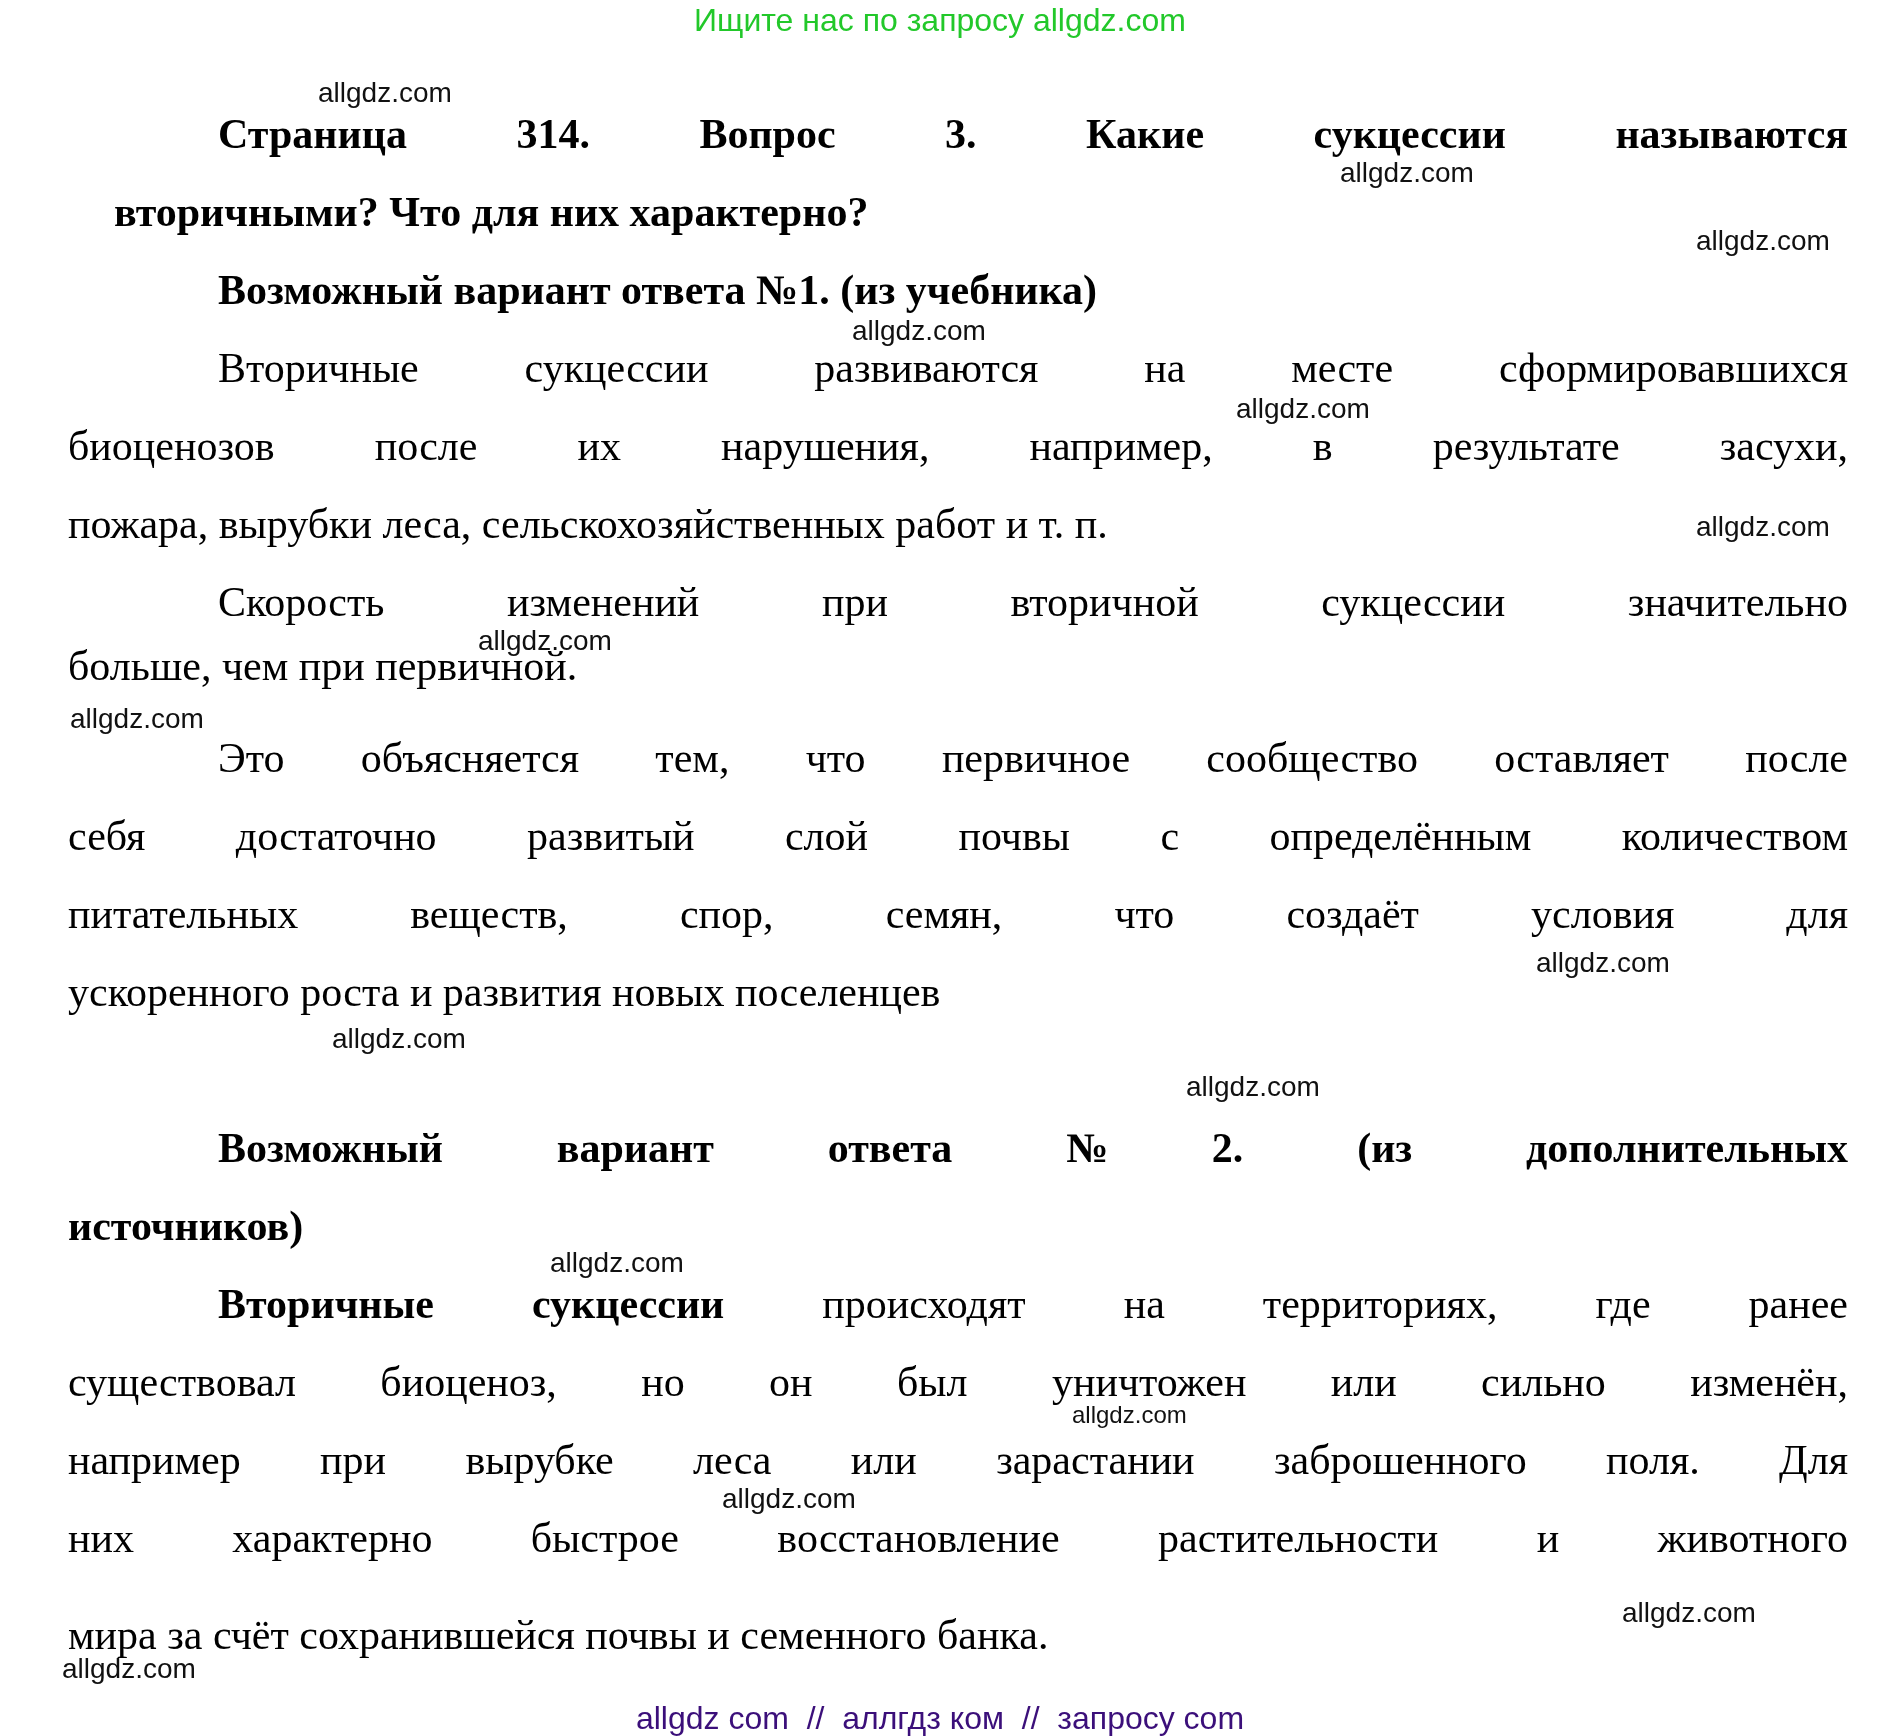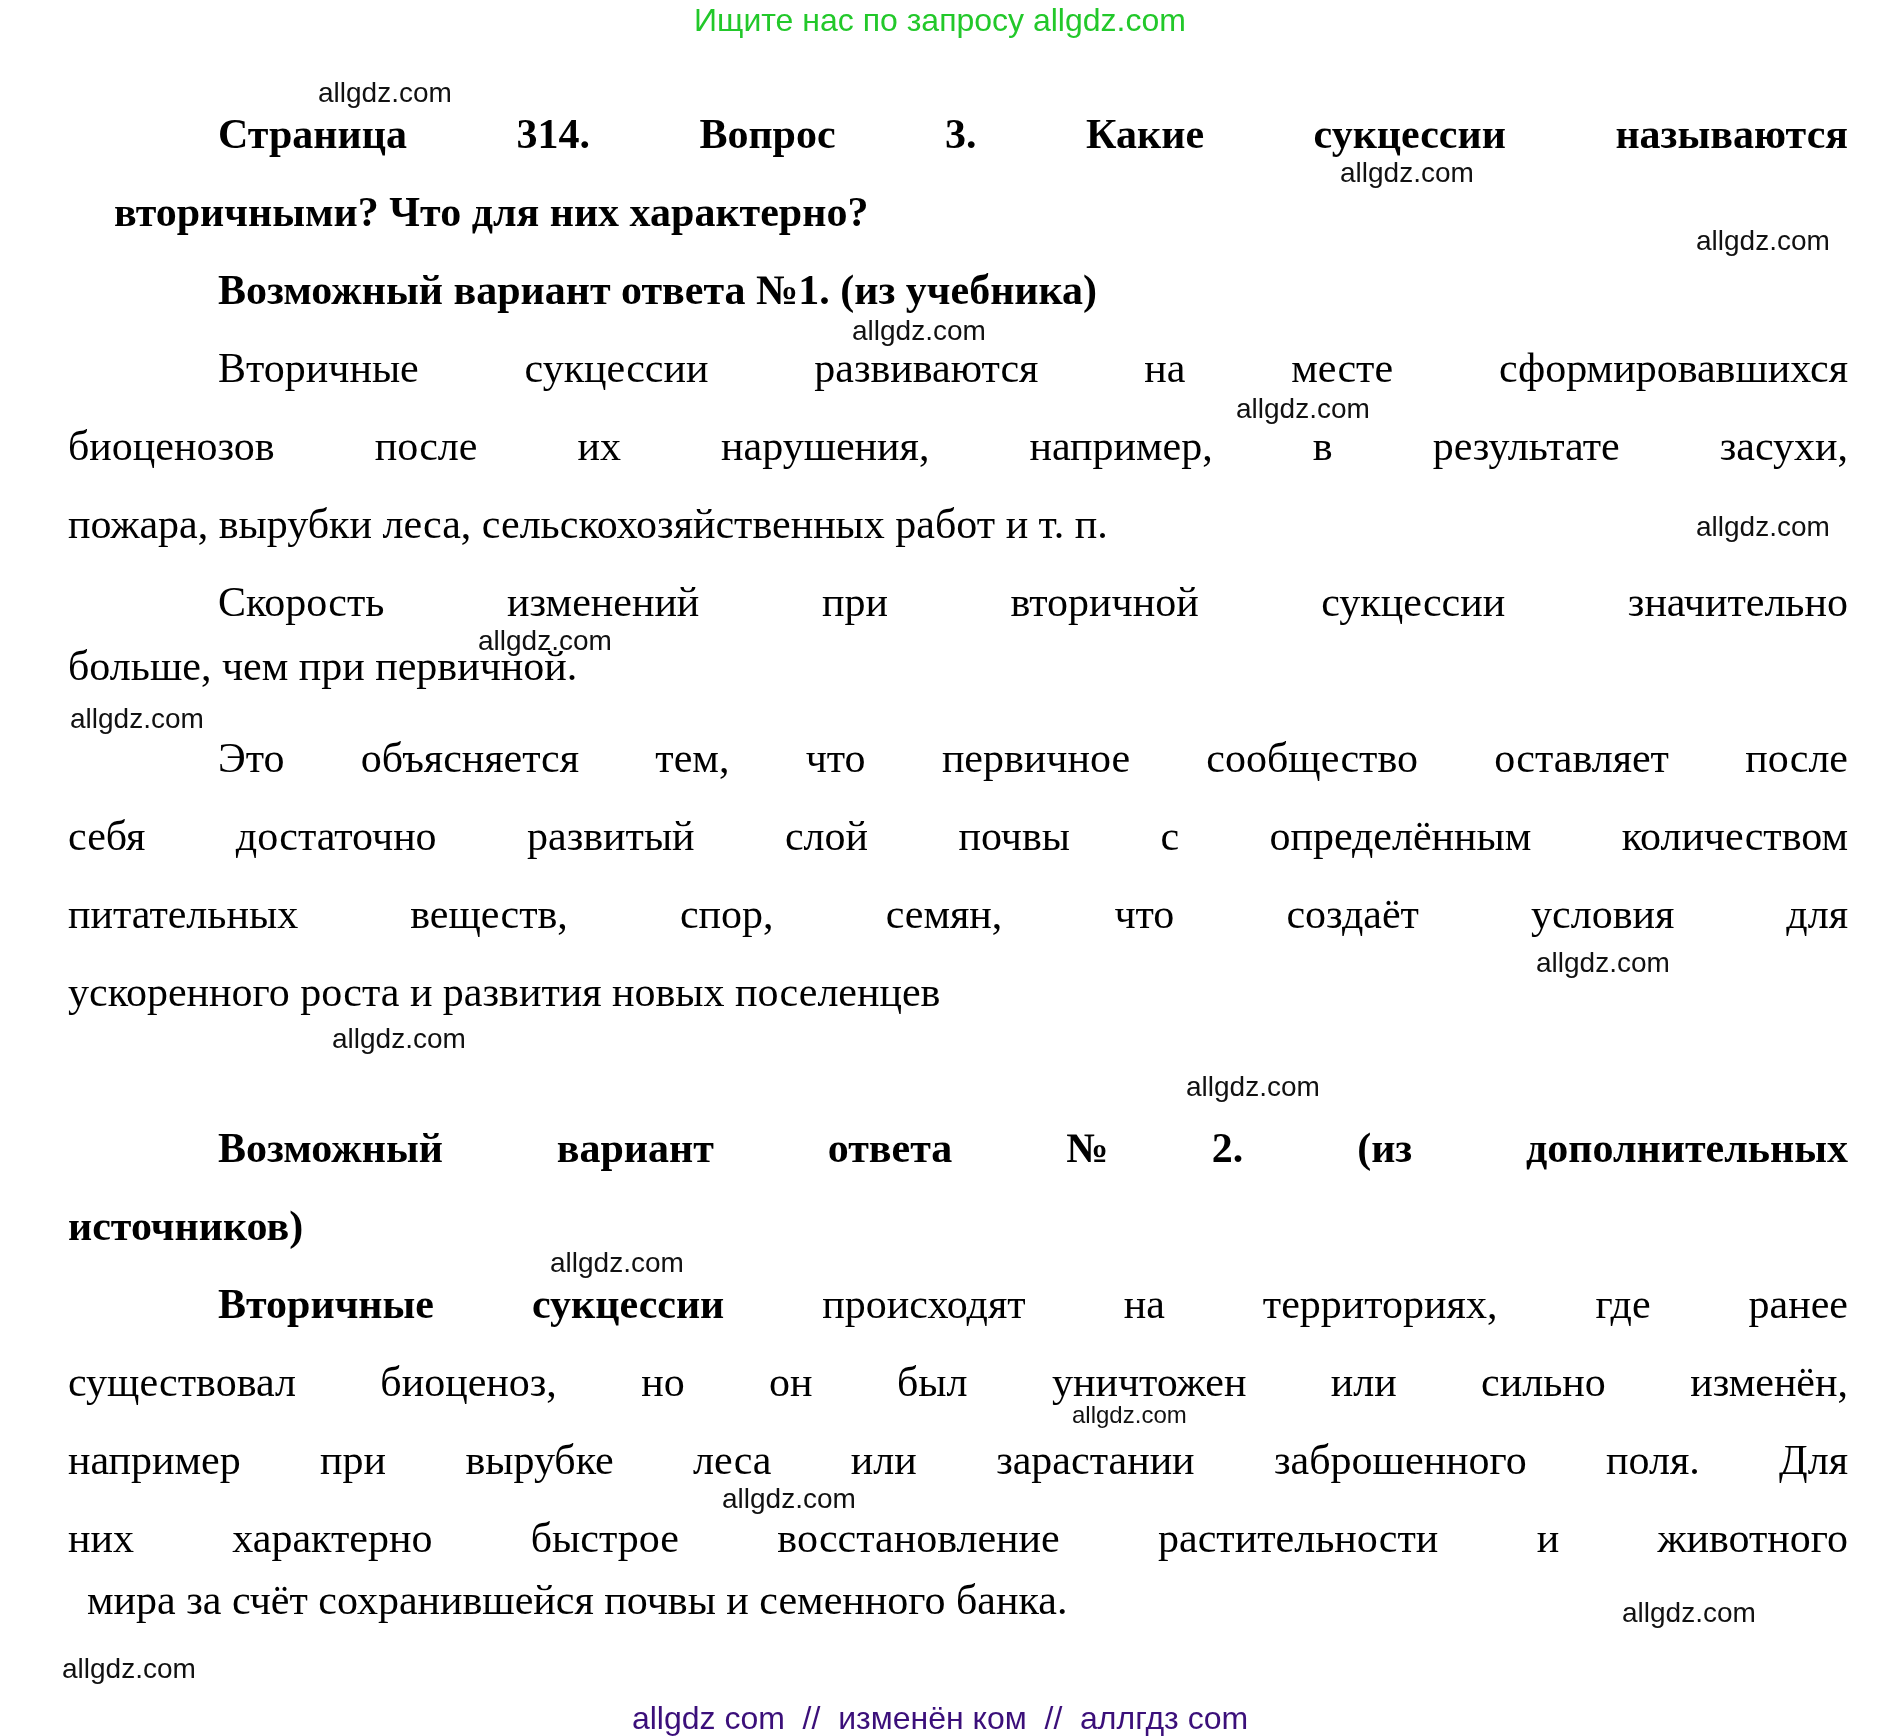--- a/index.html
+++ b/index.html
@@ -46,32 +46,32 @@
 <div class="line justify" style="top:806px;">себя достаточно развитый слой почвы с определённым количеством</div>
 <div class="line justify" style="top:884px;">питательных веществ, спор, семян, что создаёт условия для</div>
 <div class="line" style="top:962px;">ускоренного роста и развития новых поселенцев</div>
 
 <div class="line indent justify bold" style="top:1118px;">Возможный вариант ответа №2. (из дополнительных</div>
 <div class="line bold" style="top:1196px;">источников)</div>
 <div class="line indent justify" style="top:1274px;"><span class="b">Вторичные сукцессии</span><span> происходят на территориях, где ранее</span></div>
 <div class="line justify" style="top:1352px;">существовал биоценоз, но он был уничтожен или сильно изменён,</div>
 <div class="line justify" style="top:1430px;">например при вырубке леса или зарастании заброшенного поля. Для</div>
 <div class="line justify" style="top:1508px;">них характерно быстрое восстановление растительности и животного</div>
-<div class="line" style="top:1570px;margin-left:19px;">мира за счёт сохранившейся почвы и семенного банка.</div>
+<div class="line" style="top:1605px;">мира за счёт сохранившейся почвы и семенного банка.</div>
 
 <div class="wm" style="left:318px; top:78px;">allgdz.com</div>
 <div class="wm" style="left:1340px; top:158px;">allgdz.com</div>
 <div class="wm" style="left:1696px; top:226px;">allgdz.com</div>
 <div class="wm" style="left:852px; top:316px;">allgdz.com</div>
 <div class="wm" style="left:1236px; top:394px;">allgdz.com</div>
 <div class="wm" style="left:1696px; top:512px;">allgdz.com</div>
 <div class="wm" style="left:478px; top:626px;">allgdz.com</div>
 <div class="wm" style="left:70px; top:704px;">allgdz.com</div>
 <div class="wm" style="left:1536px; top:948px;">allgdz.com</div>
 <div class="wm" style="left:332px; top:1024px;">allgdz.com</div>
 <div class="wm" style="left:1186px; top:1072px;">allgdz.com</div>
 <div class="wm" style="left:550px; top:1248px;">allgdz.com</div>
 <div class="wm small" style="left:1072px; top:1400px;">allgdz.com</div>
 <div class="wm" style="left:722px; top:1484px;">allgdz.com</div>
 <div class="wm" style="left:1622px; top:1598px;">allgdz.com</div>
 <div class="wm" style="left:62px; top:1654px;">allgdz.com</div>
 
-<div class="footer-banner">allgdz com  //  изменён ком  //  аллгдз com</div>
+<div class="footer-banner">allgdz com  //  аллгдз ком  //  запросу com</div>
 
 </body></html>

